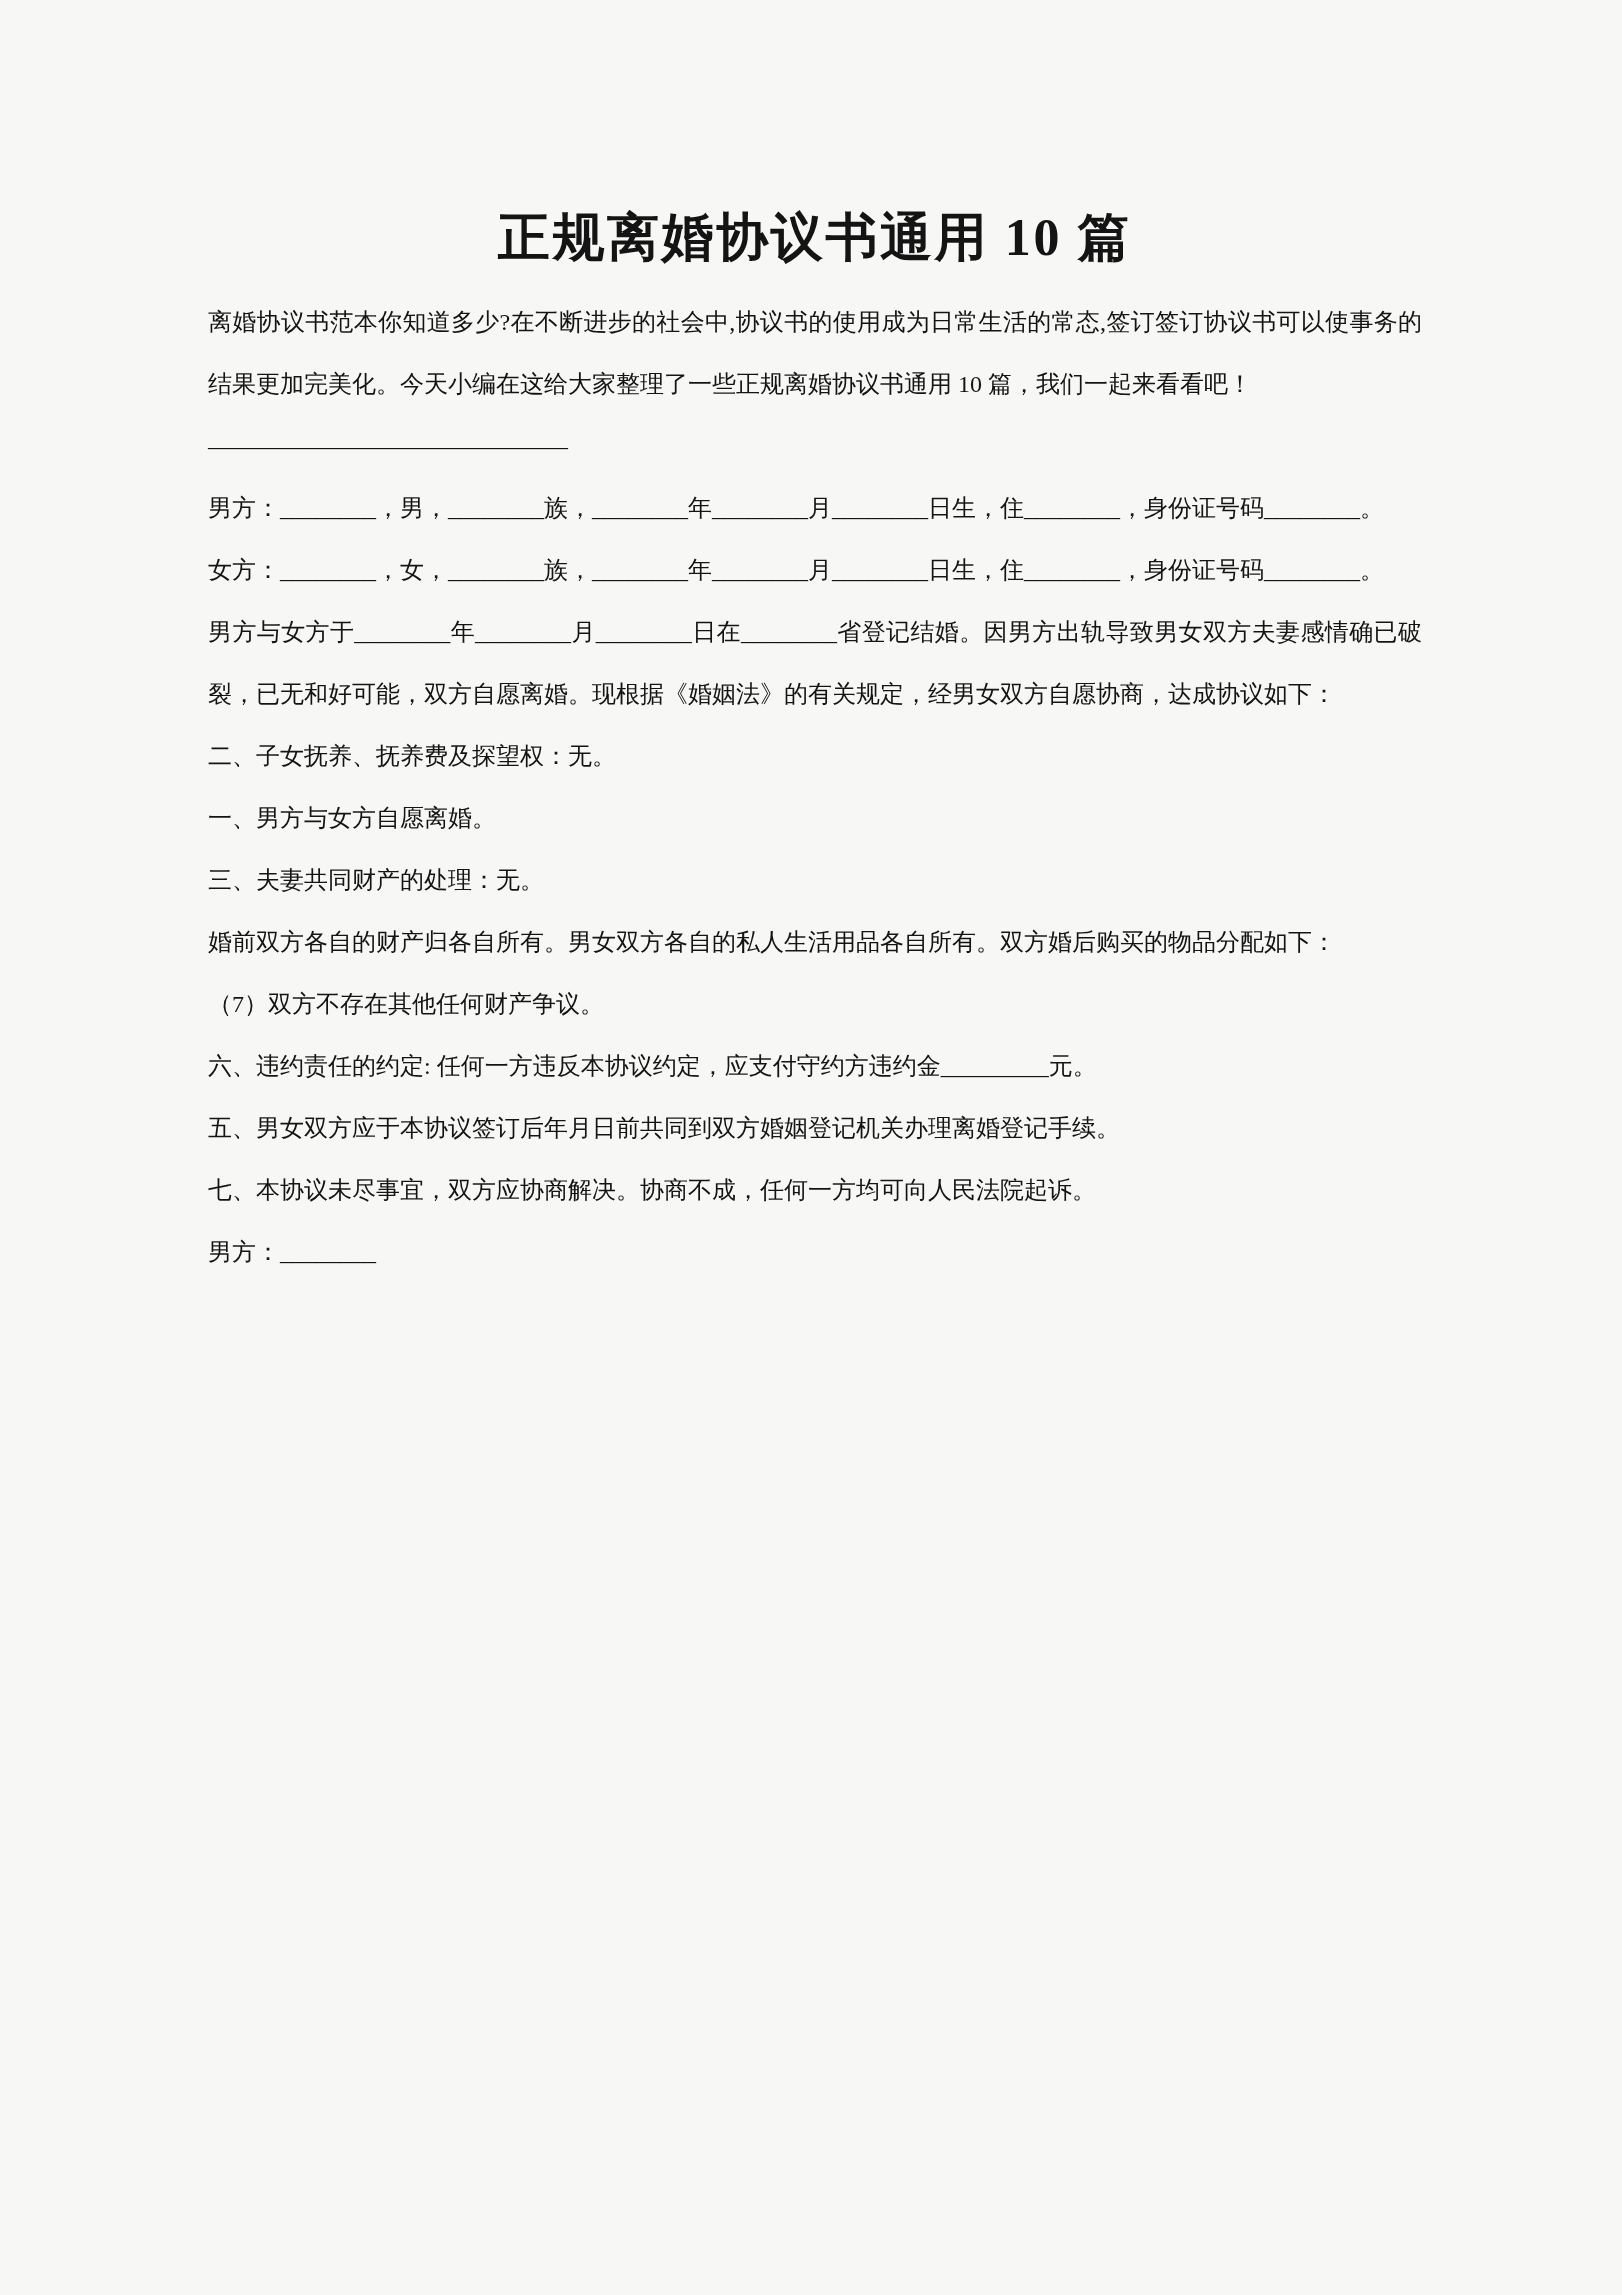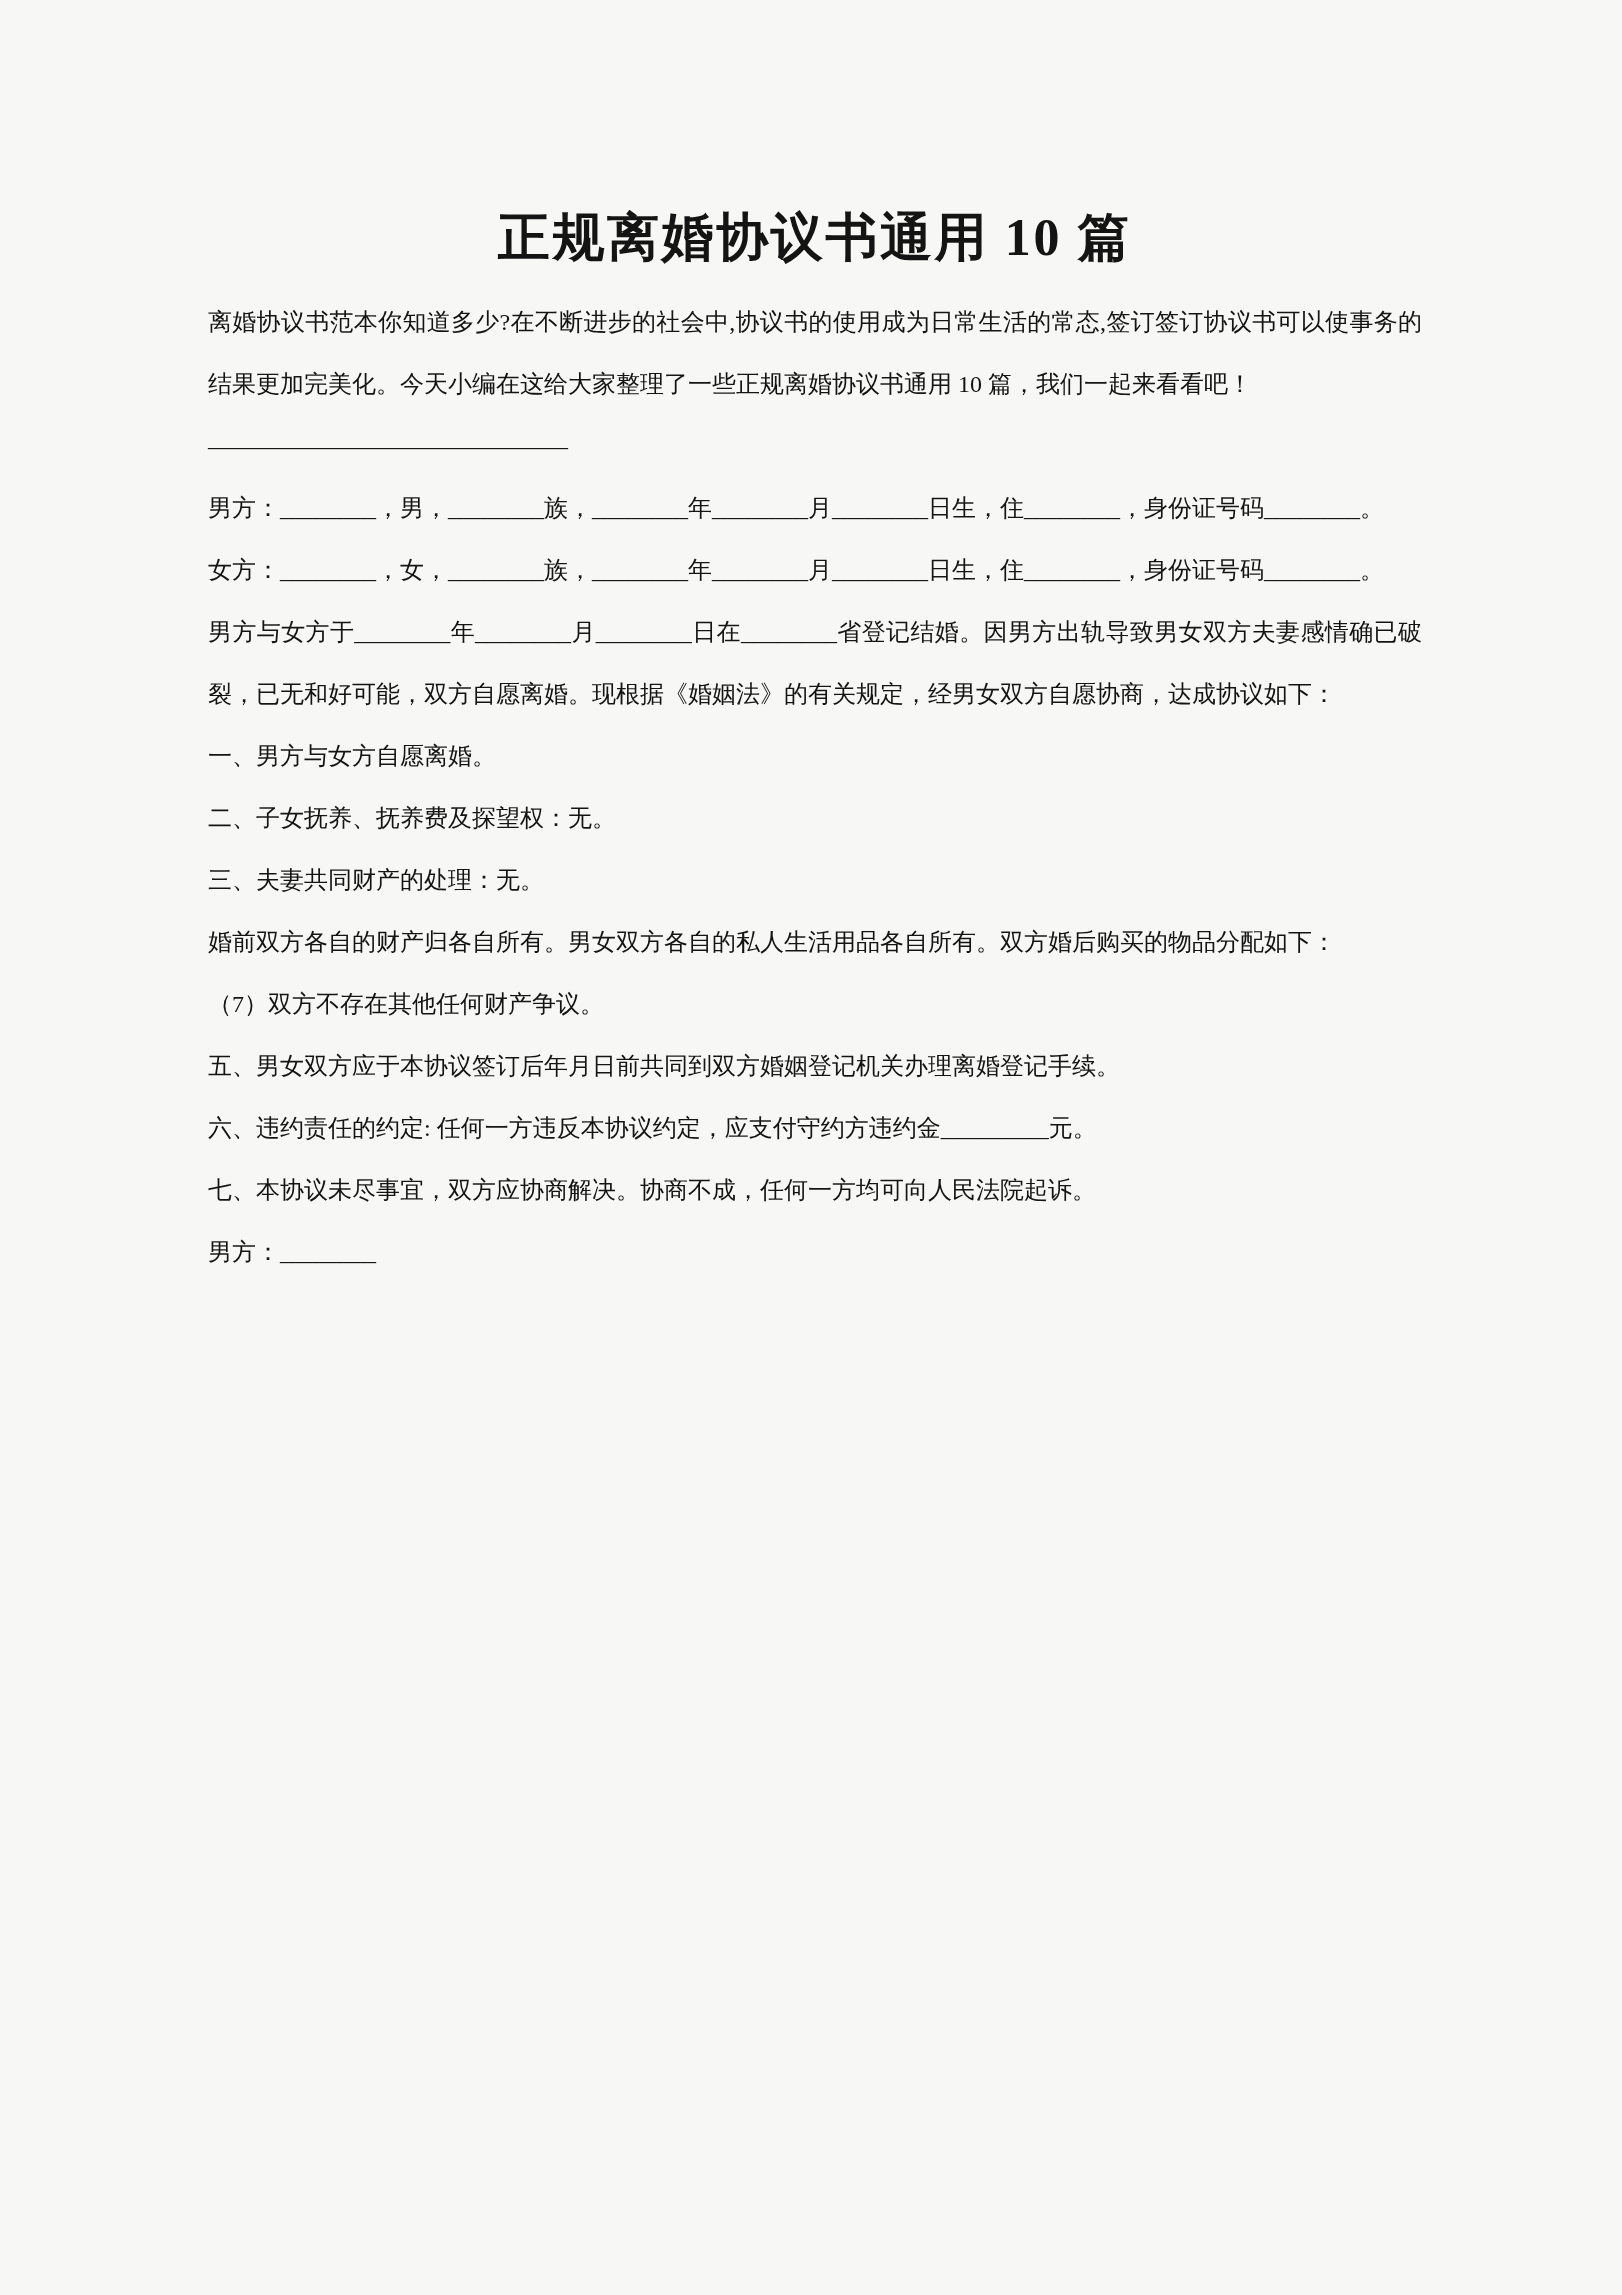--- a/index.html
+++ b/index.html
@@ -52,25 +52,25 @@
 
 <div class="page">
   <div class="content">
     <h1 class="doc-title">正规离婚协议书通用 10 篇</h1>
     <div class="doc-body">
         <p>离婚协议书范本你知道多少?在不断进步的社会中,协议书的使用成为日常生活的常态,签订签订协议书可以使事务的结果更加完美化。今天小编在这给大家整理了一些正规离婚协议书通用 10 篇，我们一起来看看吧！</p>
         <p class="divider-line">———————————————</p>
         <p>男方：________，男，________族，________年________月________日生，住________，身份证号码________。</p>
         <p>女方：________，女，________族，________年________月________日生，住________，身份证号码________。</p>
         <p>男方与女方于________年________月________日在________省登记结婚。因男方出轨导致男女双方夫妻感情确已破裂，已无和好可能，双方自愿离婚。现根据《婚姻法》的有关规定，经男女双方自愿协商，达成协议如下：</p>
+        <p>二、子女抚养、抚养费及探望权：无。</p>
         <p>一、男方与女方自愿离婚。</p>
-        <p>二、子女抚养、抚养费及探望权：无。</p>
         <p>三、夫妻共同财产的处理：无。</p>
         <p>婚前双方各自的财产归各自所有。男女双方各自的私人生活用品各自所有。双方婚后购买的物品分配如下：</p>
         <p>（7）双方不存在其他任何财产争议。</p>
+        <p>六、违约责任的约定: 任何一方违反本协议约定，应支付守约方违约金_________元。</p>
         <p>五、男女双方应于本协议签订后年月日前共同到双方婚姻登记机关办理离婚登记手续。</p>
-        <p>六、违约责任的约定: 任何一方违反本协议约定，应支付守约方违约金_________元。</p>
         <p>七、本协议未尽事宜，双方应协商解决。协商不成，任何一方均可向人民法院起诉。</p>
         <p>男方：________</p>
       </div>
   </div>
 </div>
 
 
 </body></html>

